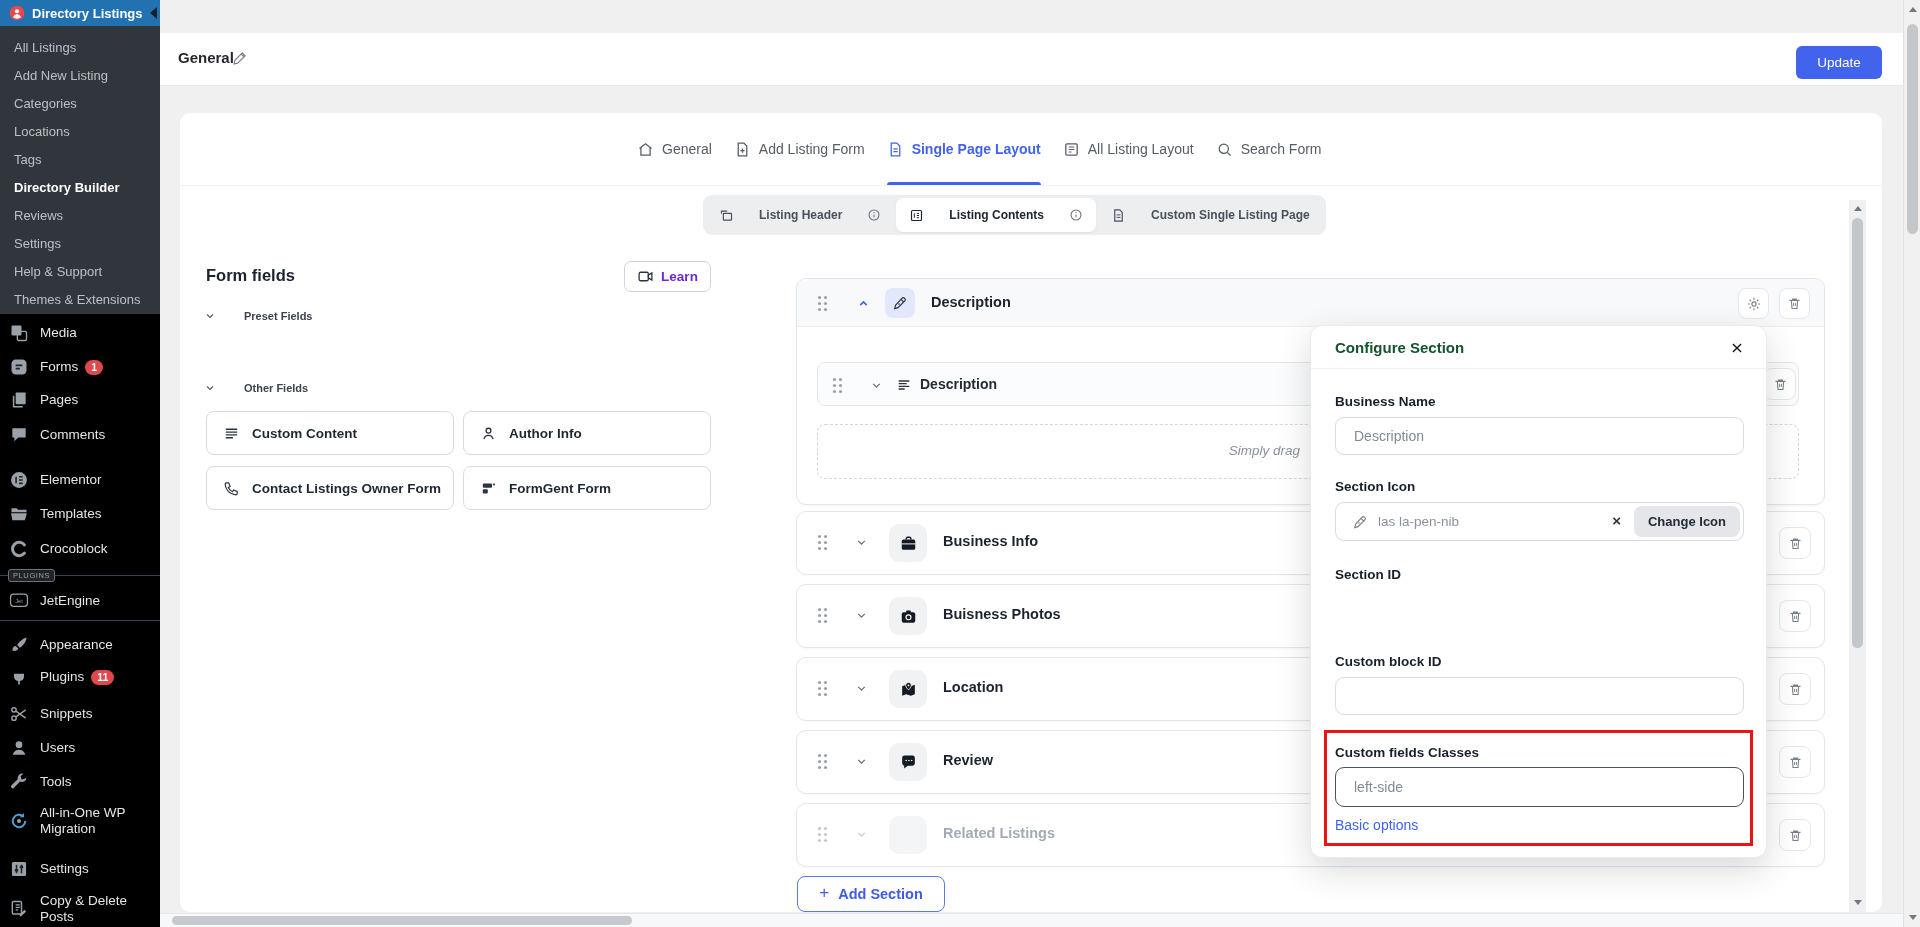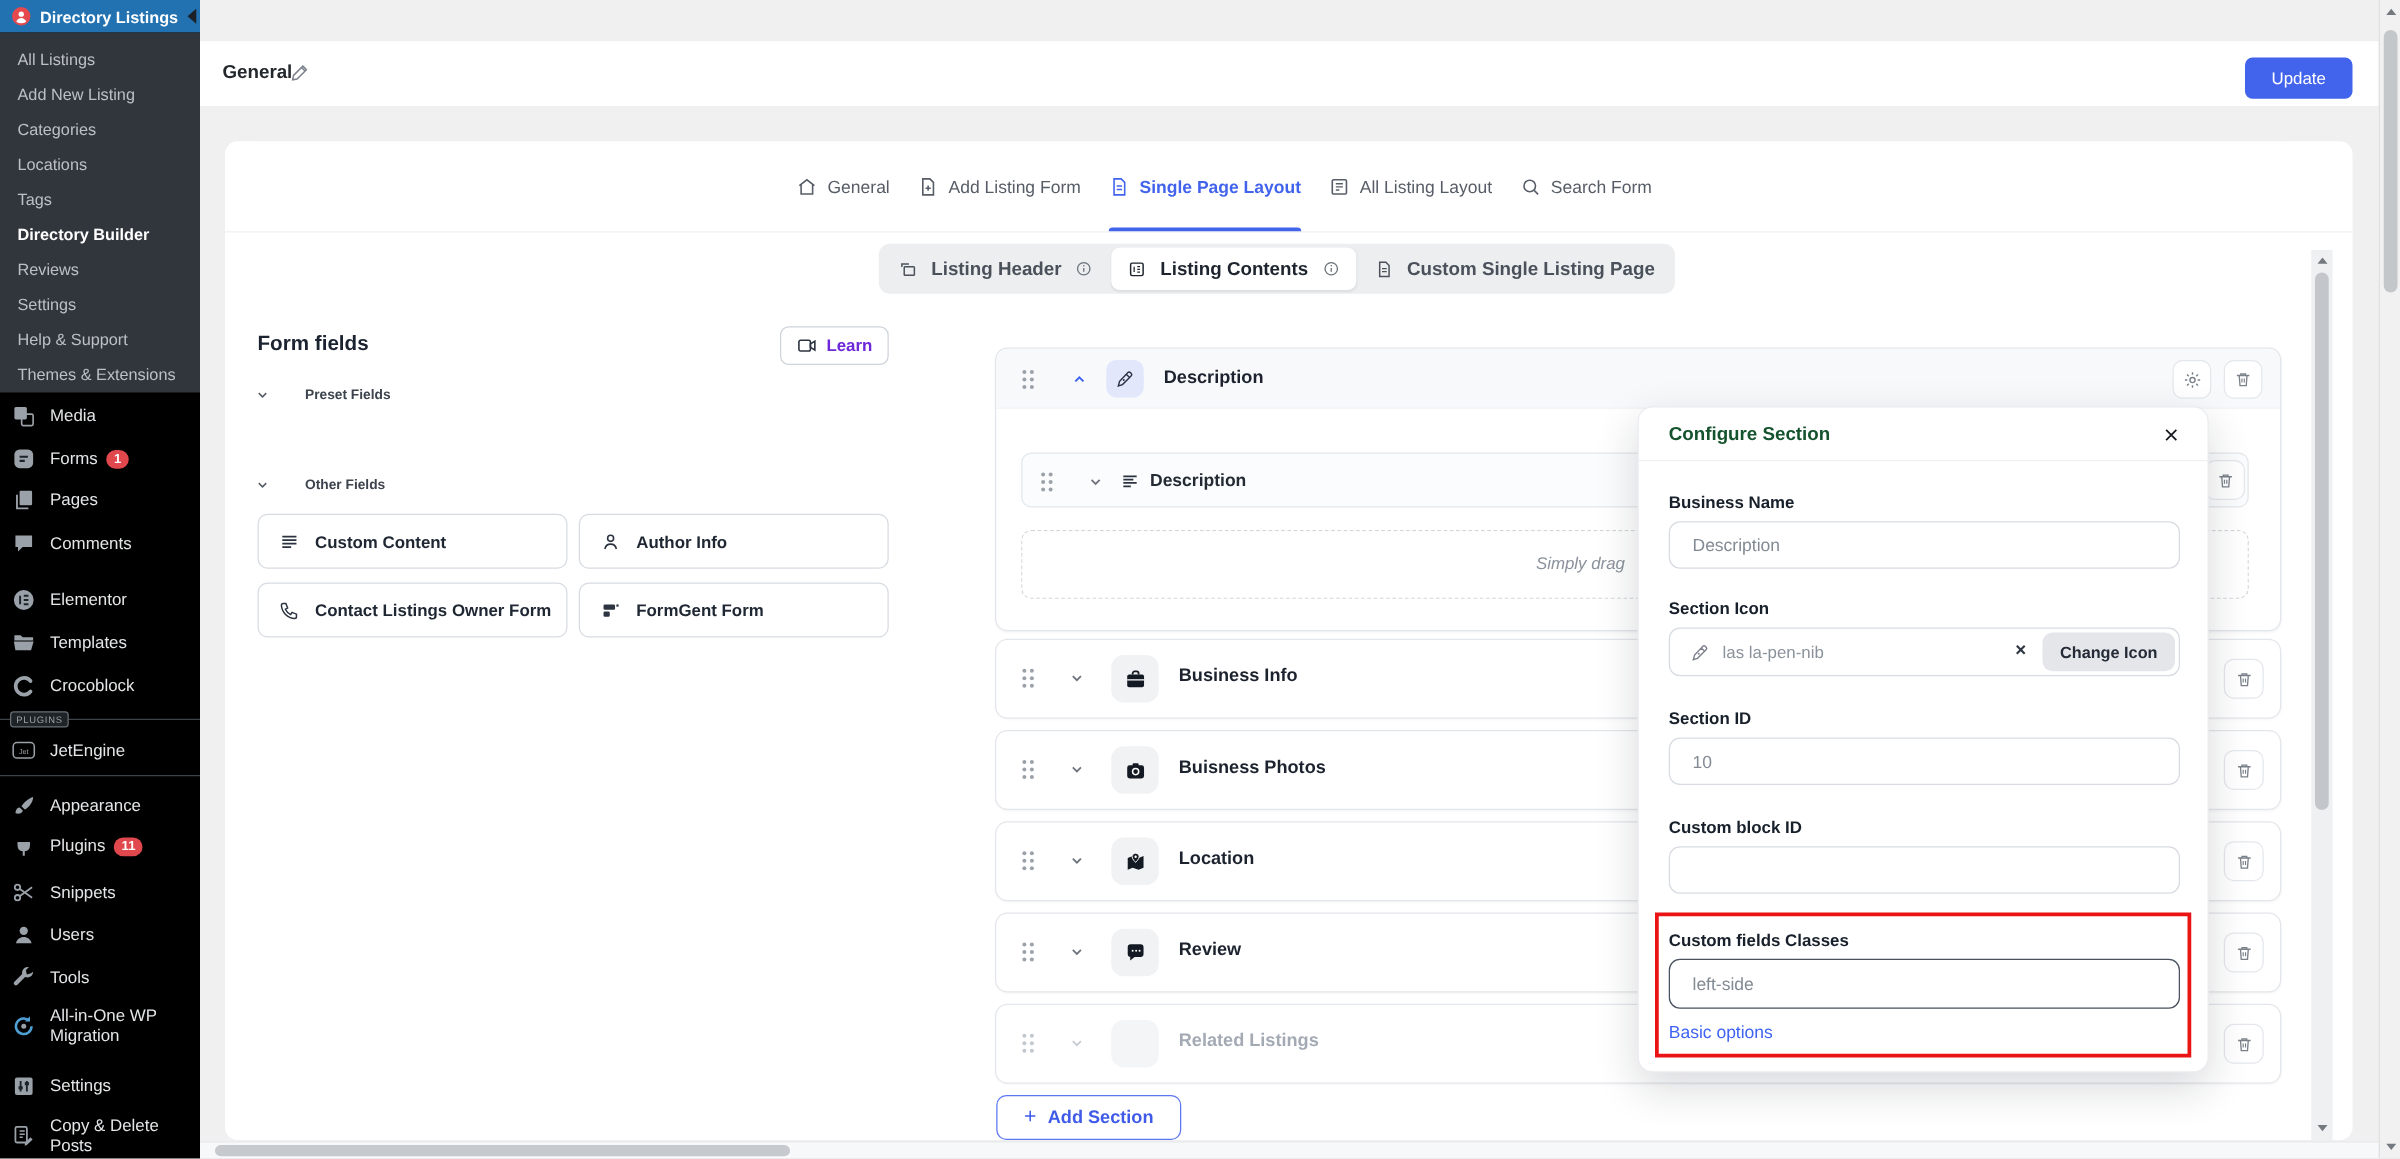--- a/index.html
+++ b/index.html
@@ -37,21 +37,21 @@
   
   .card{position:absolute;left:180px;top:113px;width:1702px;height:799px;background:#fff;border-radius:10px;}
   .tabsrow{position:absolute;left:0;top:0;width:100%;height:73px;display:flex;align-items:stretch;padding-left:457px;box-sizing:border-box;gap:22px;border-bottom:1px solid #f0f1f3;}
   .tab{position:relative;display:flex;align-items:center;gap:8px;font-size:14px;color:#565d66;cursor:pointer;white-space:nowrap;}
   .tab .tic{width:17px;height:17px;color:#565d66;}
   .tab.active{color:#4263eb;font-weight:600;}
   .tab.active .tic{color:#4263eb;}
   .tab.active::after{content:"";position:absolute;left:0;right:0;bottom:0;height:3px;background:#4263eb;border-radius:3px 3px 0 0;}
   .subtabsrow{position:absolute;left:0;top:73px;width:100%;height:62px;}
   .pillgroup{position:absolute;left:523px;top:9px;height:40px;background:#eceef0;border-radius:9px;display:flex;align-items:center;padding:0 3px;gap:2px;}
-  .pill{display:flex;align-items:center;gap:11px;padding:0 13px;height:34px;border-radius:7px;color:#4a515b;font-size:15px;font-weight:600;cursor:pointer;white-space:nowrap;text-align:center;}
+  .pill{display:flex;align-items:center;gap:25px;padding:0 13px;height:34px;border-radius:7px;color:#4a515b;font-size:12px;font-weight:600;cursor:pointer;white-space:nowrap;text-align:center;}
   .pill .pic{width:15px;height:15px;}
   .pill .info{width:14px;height:14px;color:#6a717b;}
   .pill.active{background:#fff;color:#1d242e;box-shadow:0 1px 2px rgba(0,0,0,.07);}
   .cardbody{position:absolute;left:0;top:135px;width:100%;height:664px;}
 
   
   .ff-title{position:absolute;left:26px;top:18px;font-size:16.5px;font-weight:700;color:#1b2330;}
   .learn-btn{position:absolute;left:444px;top:13px;width:87px;height:31px;background:#fff;border:1px solid #cfd4db;border-radius:7px;display:flex;align-items:center;justify-content:center;gap:7px;font-size:13.5px;font-weight:600;color:#6d28d9;cursor:pointer;}
   .group{position:absolute;left:24px;display:flex;align-items:flex-end;gap:28px;font-size:11px;font-weight:600;color:#3c434d;cursor:pointer;}
   .group .gchev{width:12px;height:12px;color:#565d66;}
@@ -734,21 +734,20 @@
             <path d="M13.5 6.5 17.5 10.5 9 19l-5 1.5L5.5 15zM13.5 6.5l2-2c.8-.8 2-.8 2.8 0l1.2 1.2c.8.8.8 2 0 2.8l-2 2" fill="none" stroke="currentColor" stroke-width="1.7"></path>
             <circle cx="10.5" cy="13.5" r="1.2" fill="currentColor"></circle>
           </svg>
         </span>
       <span class="val">las la-pen-nib</span>
       <span class="clear">×</span>
       <button class="change-btn">Change Icon</button>
     </div>
 
     <span class="lbl" style="top:241px">Section ID</span>
-    <input class="inp" style="top: 264px;" value="10">
 
     <span class="lbl" style="top:328px">Custom block ID</span>
     <input class="inp" style="top: 351px;" value="">
 
     <div class="redbox"></div>
 
     <span class="lbl" style="top:419px;z-index:3">Custom fields Classes</span>
     <input class="inp" style="top: 441px; height: 40px; border: 1.5px solid rgb(73, 82, 95); z-index: 3;" value="left-side">
 
     <span class="link">Basic options</span>

